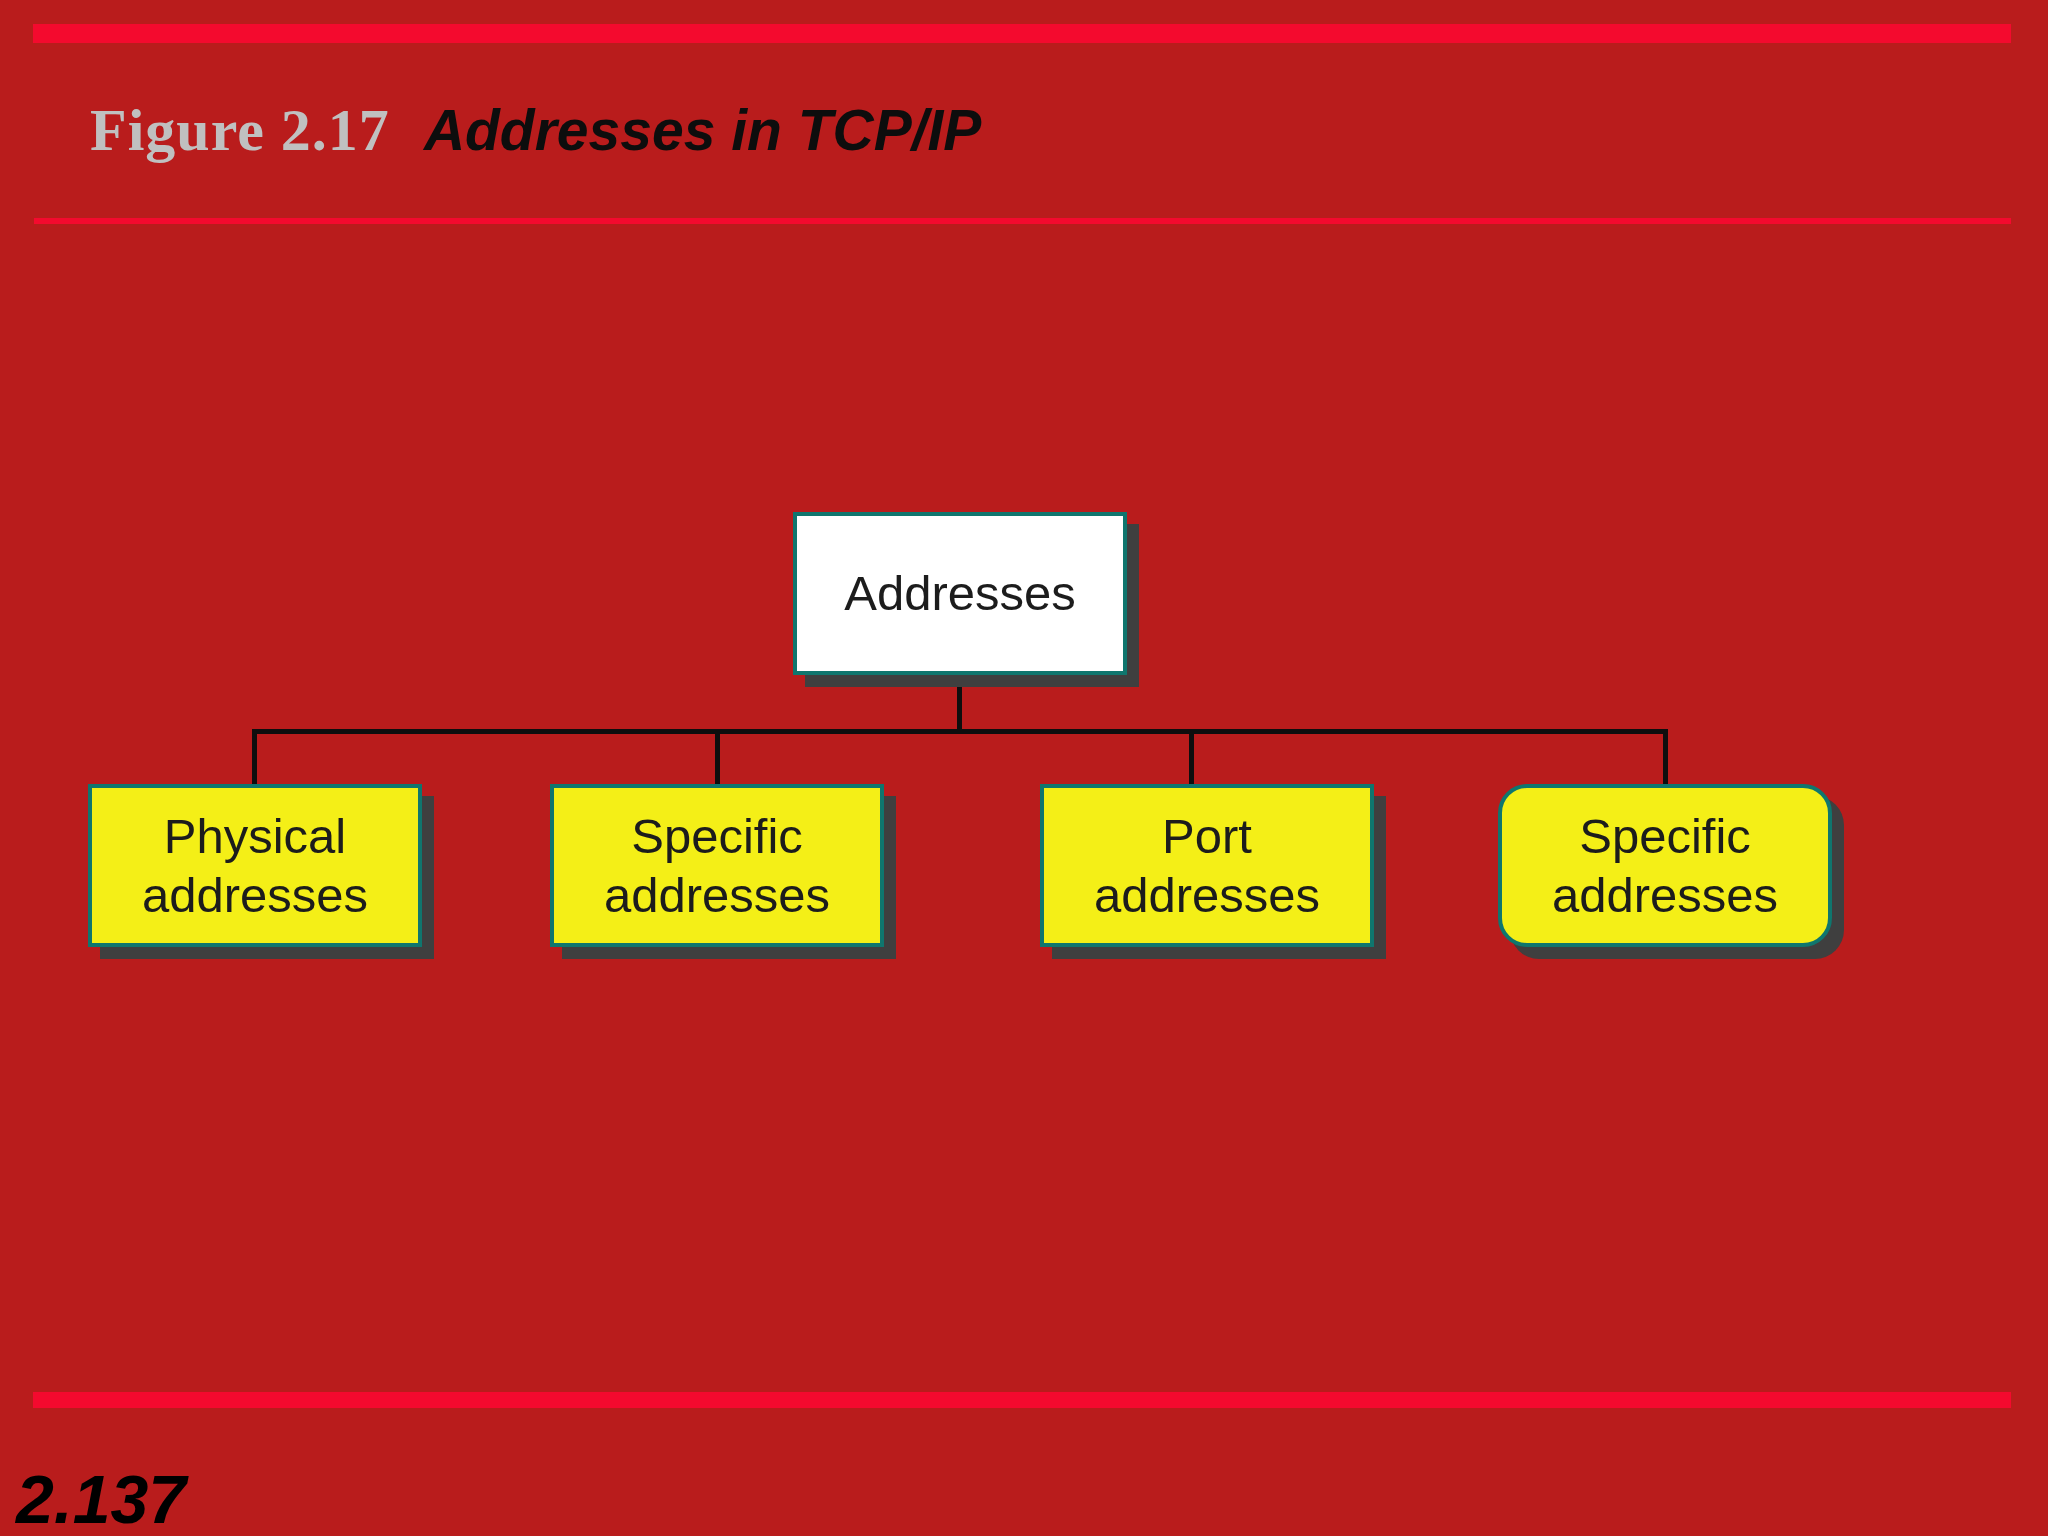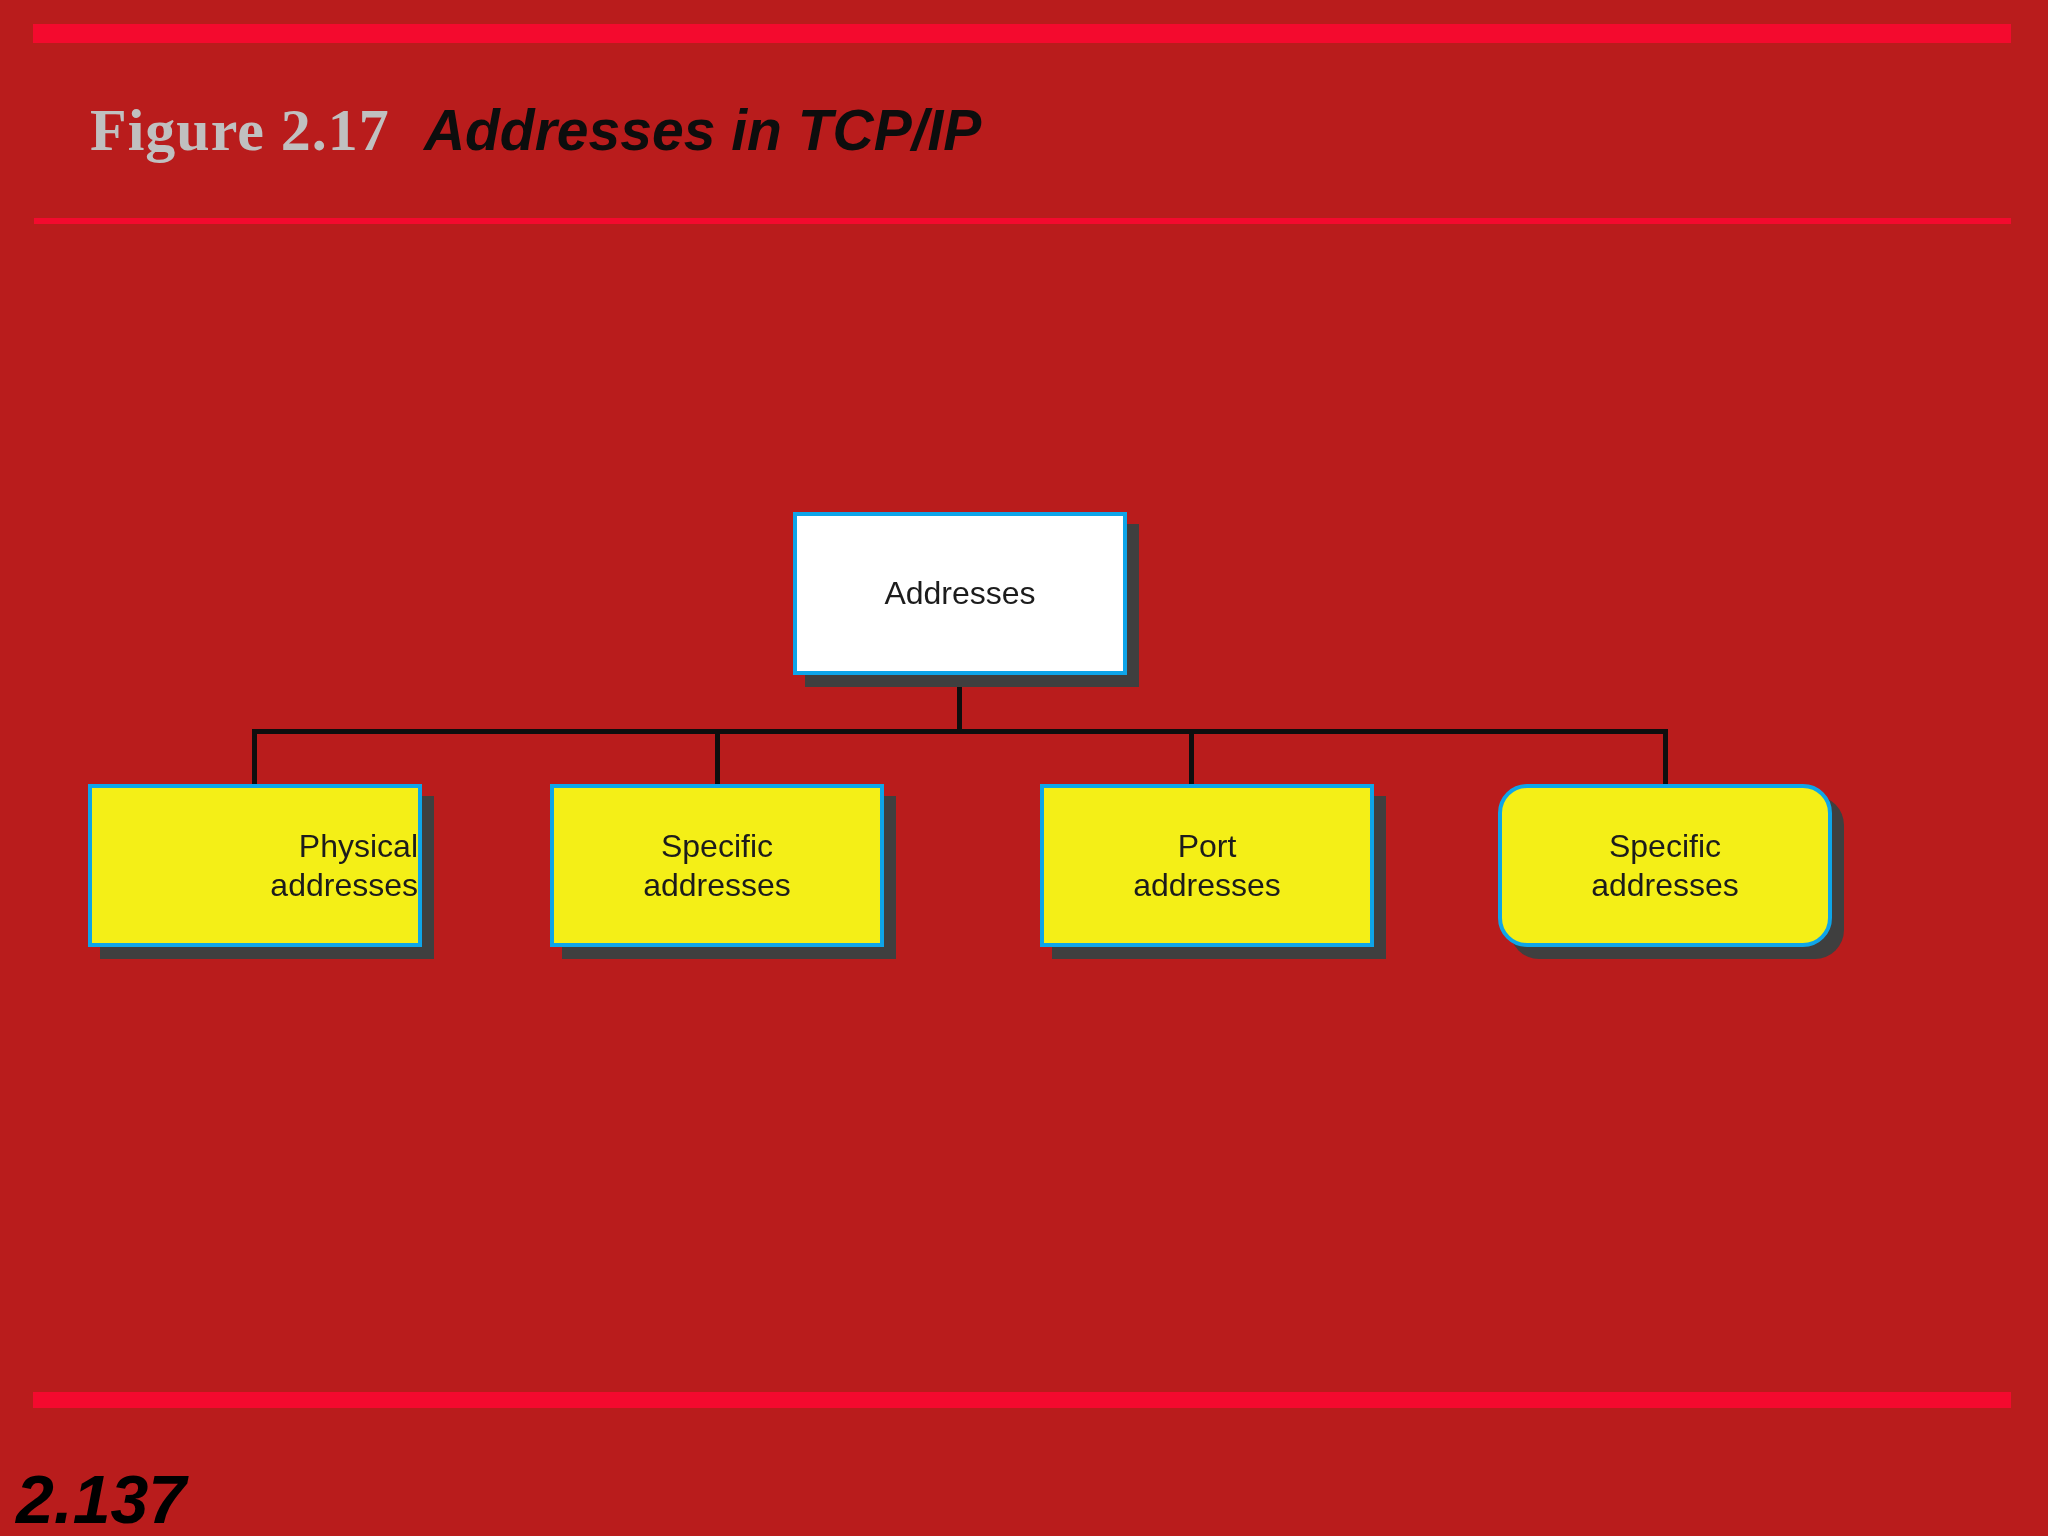--- a/index.html
+++ b/index.html
@@ -47,45 +47,45 @@
     font-weight: bold;
     font-style: italic;
     font-size: 57px;
     color: #0d0d0d;
   }
 
   
   .node {
     position: absolute;
     box-sizing: border-box;
-    border: 4px solid #0ea5e9;
+    border: 4px solid #0f766e;
     box-shadow: 12px 12px 0 0 #3f3f3f;
     display: flex;
     flex-direction: column;
     align-items: center;
     justify-content: center;
     text-align: center;
-    font-size: 32px;
+    font-size: 49px;
     line-height: 1.2;
     color: #1c1c1c;
   }
   .node.root {
     left: 793px;
     top: 512px;
     width: 334px;
     height: 163px;
     background: #ffffff;
   }
   .node.child {
     top: 784px;
     width: 334px;
     height: 163px;
     background: #f4ef17;
   }
-  .node.child.c0 { left: 88px; align-items: flex-end;   }
+  .node.child.c0 { left: 88px;   }
   .node.child.c1 { left: 550px;  }
   .node.child.c2 { left: 1040px; }
   .node.child.c3 { left: 1498px; border-radius: 29px; }
 
   
   .line {
     position: absolute;
     background: #0e0e0e;
   }
   .line.stub  { left: 957px;  top: 674px; width: 5px;    height: 58px; }

